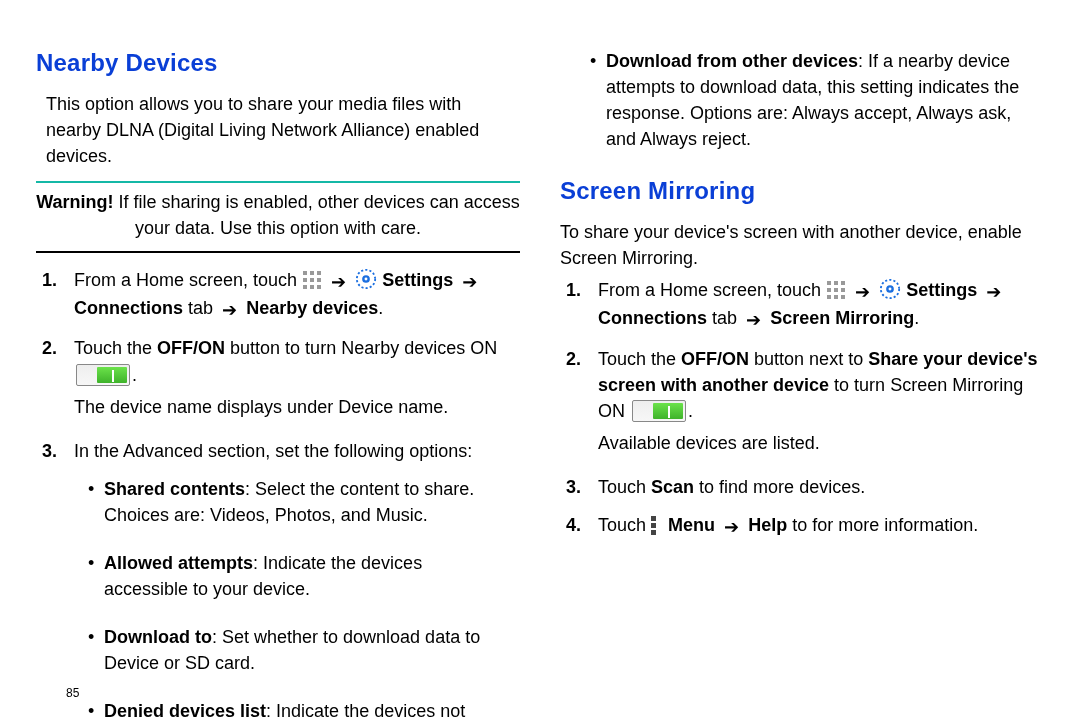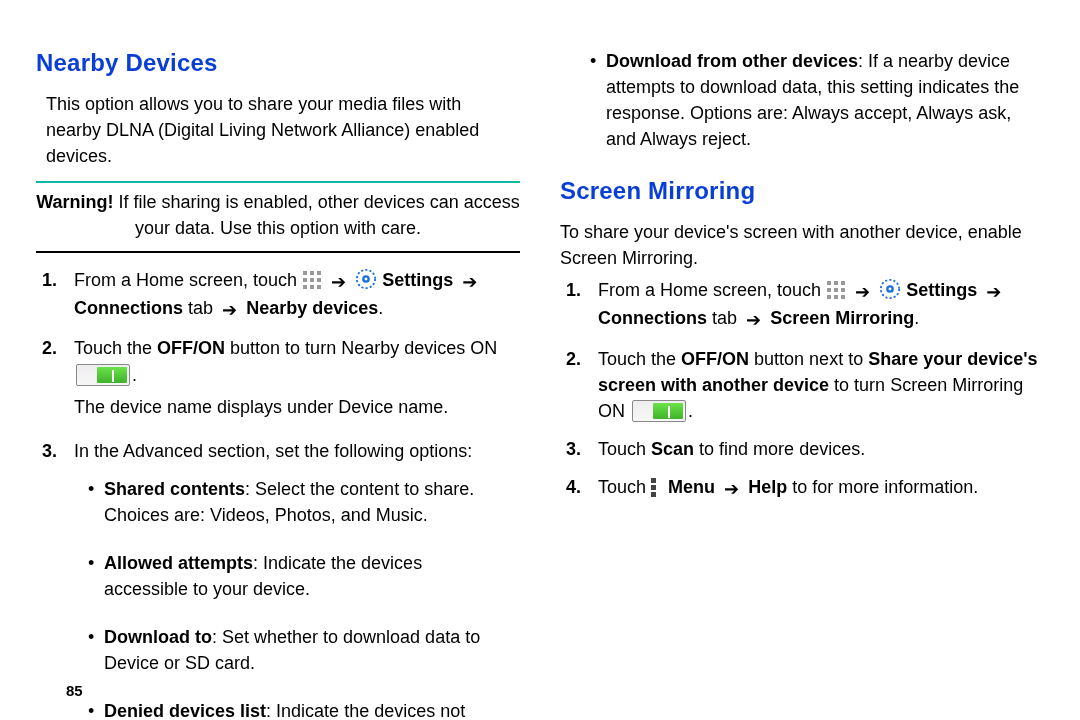--- a/index.html
+++ b/index.html
@@ -122,22 +122,21 @@
     left: 0;
     width: 5px; height: 5px;
     background: #444;
   }
   .menu-icon::before { top: 0; }
   .menu-icon span   { top: 7px; }
   .menu-icon::after  { top: 14px; }
   .pageno {
     position: absolute;
     bottom: 18px;
-    font-size: 15px;
-    font-weight: bold;
+    font-size: 12px;
   }
   .pageno.left { left: 66px; }
 </style>
 </head>
 <body>
 
 <div class="page">
 
   <div class="col">
     <h2 class="section">Nearby Devices</h2>
@@ -230,20 +229,21 @@
             </svg></span>
         <b>Settings</b>
         <span class="arrow">➔</span><br>
         <b>Connections</b><span> tab </span><span class="arrow">➔</span>
         <b>Screen Mirroring</b><span>.</span>
       </li>
 
       <li>
         <span class="num">2.</span>
         <span>Touch the </span><b>OFF/ON</b><span> button next to </span><b>Share your device's screen with another device</b><span> to turn Screen Mirroring ON </span><span class="switch-on"></span><span>.</span>
+        <p>Available devices are listed.</p>
       </li>
 
       <li>
         <span class="num">3.</span>
         <span>Touch </span><b>Scan</b><span> to find more devices.</span>
       </li>
 
       <li>
         <span class="num">4.</span>
         <span>Touch </span><span class="menu-icon"><span></span></span>

